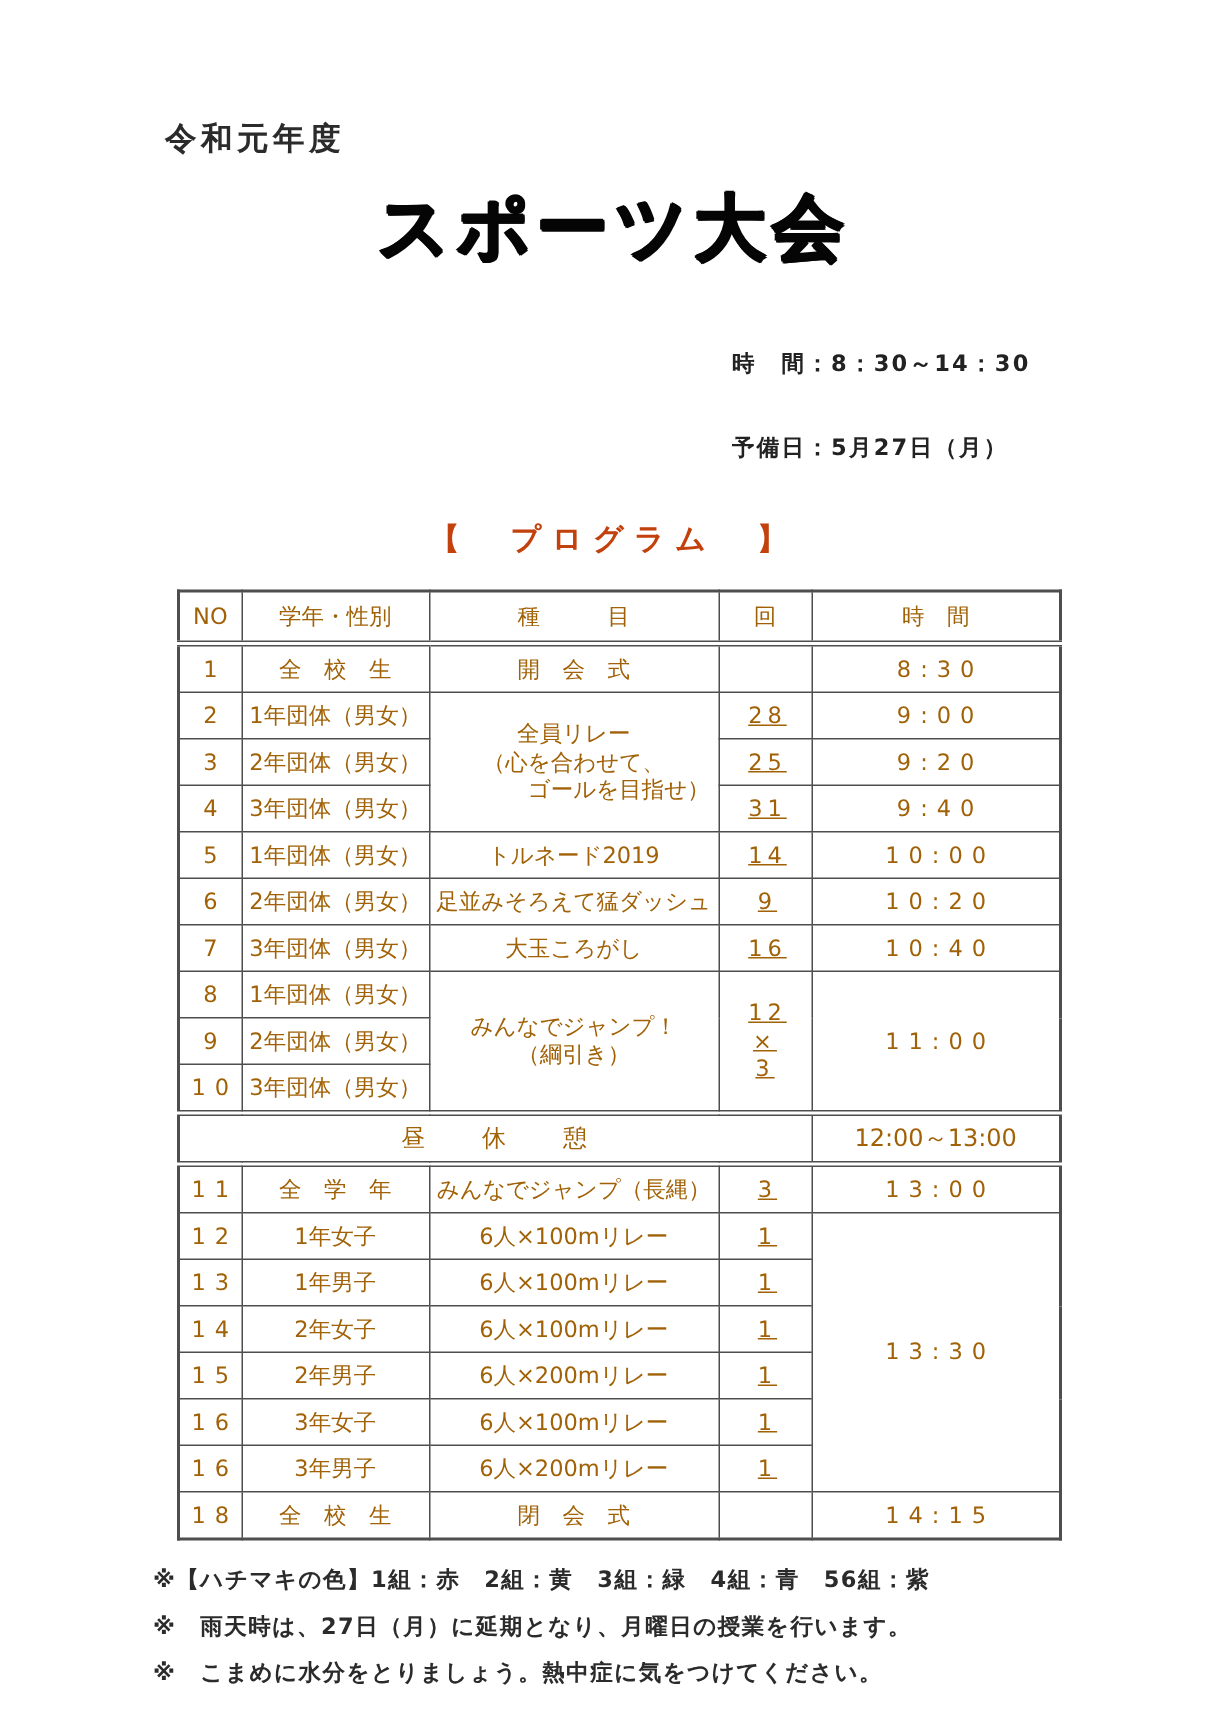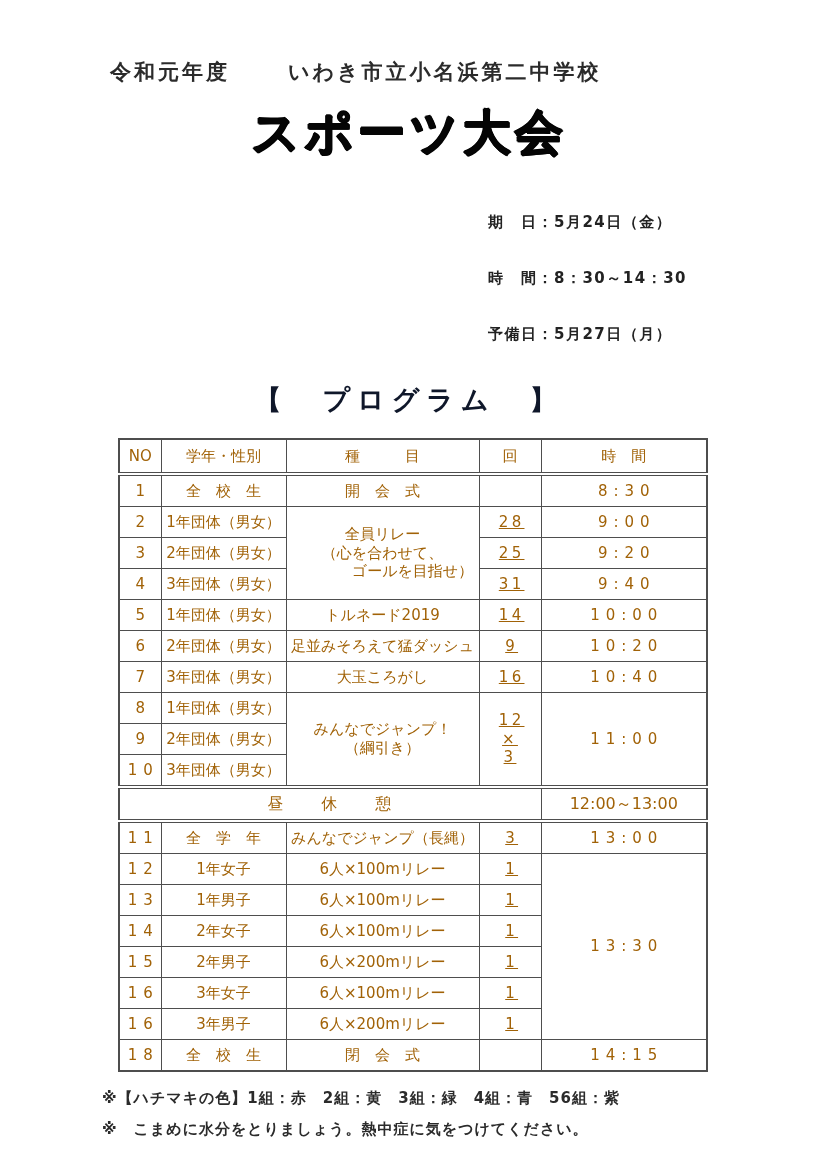--- a/index.html
+++ b/index.html
@@ -2,36 +2,36 @@
 <html lang="ja"><head>
 <meta charset="utf-8">
 <style>
   html,body{margin:0;padding:0;background:#ffffff;}
   .page{
     width:818px;height:1156px;position:relative;background:#ffffff;
     font-family:"DejaVu Sans",sans-serif;color:#303030;overflow:hidden;
   }
   
   .masthead{
-    padding-top:58px;margin-left:110px;display:flex;gap:58px;
+    padding-top:78px;margin-left:110px;display:flex;gap:58px;
     font-size:21px;font-weight:600;letter-spacing:3px;color:#2b2b2b;white-space:nowrap;
   }
   .big-title{
     margin-top:4px;text-align:center;font-size:48px;line-height:84px;
     font-weight:900;color:#050505;letter-spacing:4px;
     text-shadow:1px 0 0 #050505,-1px 0 0 #050505,0 1px 0 #050505,0 -1px 0 #050505,1px 1px 0 #050505;
     white-space:nowrap;
   }
   .schedule{
     margin:6px 0 0 488px;font-size:15px;font-weight:600;color:#222;
     letter-spacing:1.5px;line-height:28px;white-space:pre-line;
   }
   .program-heading{
-    margin-top:6px;text-align:center;font-size:27px;font-weight:700;
-    letter-spacing:7px;color:#0f172a;white-space:pre;
+    margin-top:6px;text-align:center;font-size:20px;font-weight:700;
+    letter-spacing:7px;color:#c2410c;white-space:pre;
   }
   
   table.program{
     border-collapse:collapse;table-layout:fixed;margin:20px 0 0 118px;
     border:2px solid #4e4e4e;font-size:15px;color:#a16207;
   }
   table.program td,table.program th{
     border:1px solid #4e4e4e;padding:0;height:30px;font-weight:normal;
     text-align:center;vertical-align:middle;line-height:1.25;white-space:pre-line;
     overflow:hidden;
@@ -50,27 +50,25 @@
     letter-spacing:1px;line-height:31px;color:#2b2b2b;}
   .notes div{white-space:pre;}
 </style>
 </head>
 <body>
 
 <div class="page">
 
   <div class="masthead">
     <span>令和元年度</span>
-    <span>いわき市立小名浜第二中学校</span>
   </div>
 
   <div class="big-title">スポーツ大会</div>
 
   <div class="schedule">
-    <div>期　日：5月24日（金）</div>
     <div>時　間：8：30～14：30</div>
     <div>予備日：5月27日（月）</div>
   </div>
 
   <div class="program-heading">【　プログラム　】</div>
 
   <table class="program">
     <colgroup>
       <col style="width:42px">
         <col style="width:125px">
@@ -208,16 +206,17 @@
         <td>全　校　生</td>
         <td>閉　会　式</td>
         <td class="kai"></td>
         <td class="num">14:15</td>
       </tr>
     </tbody>
   </table>
 
   <div class="notes">
     <div>※【ハチマキの色】1組：赤　2組：黄　3組：緑　4組：青　56組：紫</div>
+    <div>※　雨天時は、27日（月）に延期となり、月曜日の授業を行います。</div>
     <div>※　こまめに水分をとりましょう。熱中症に気をつけてください。</div>
   </div>
 
 </div>
 
 </body></html>

